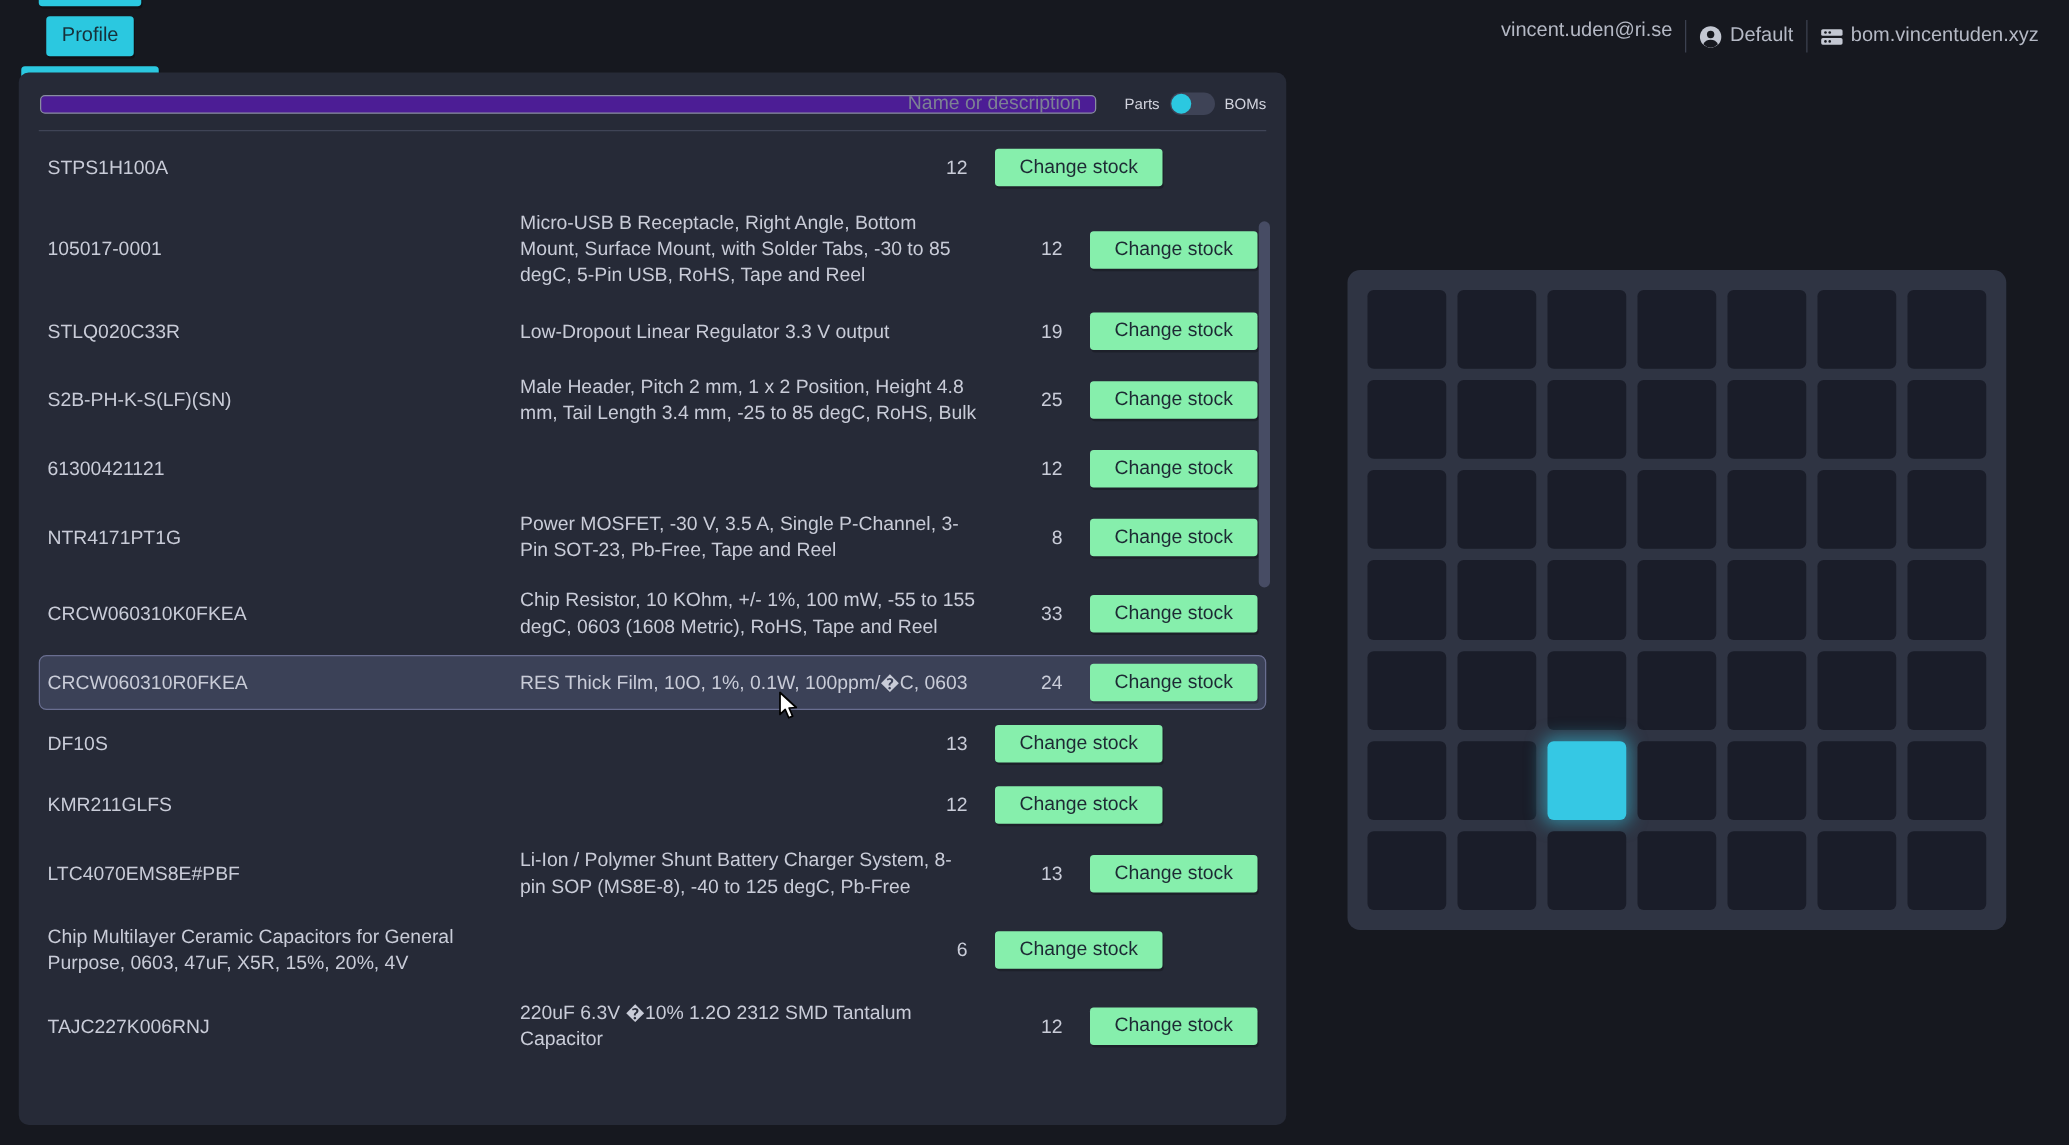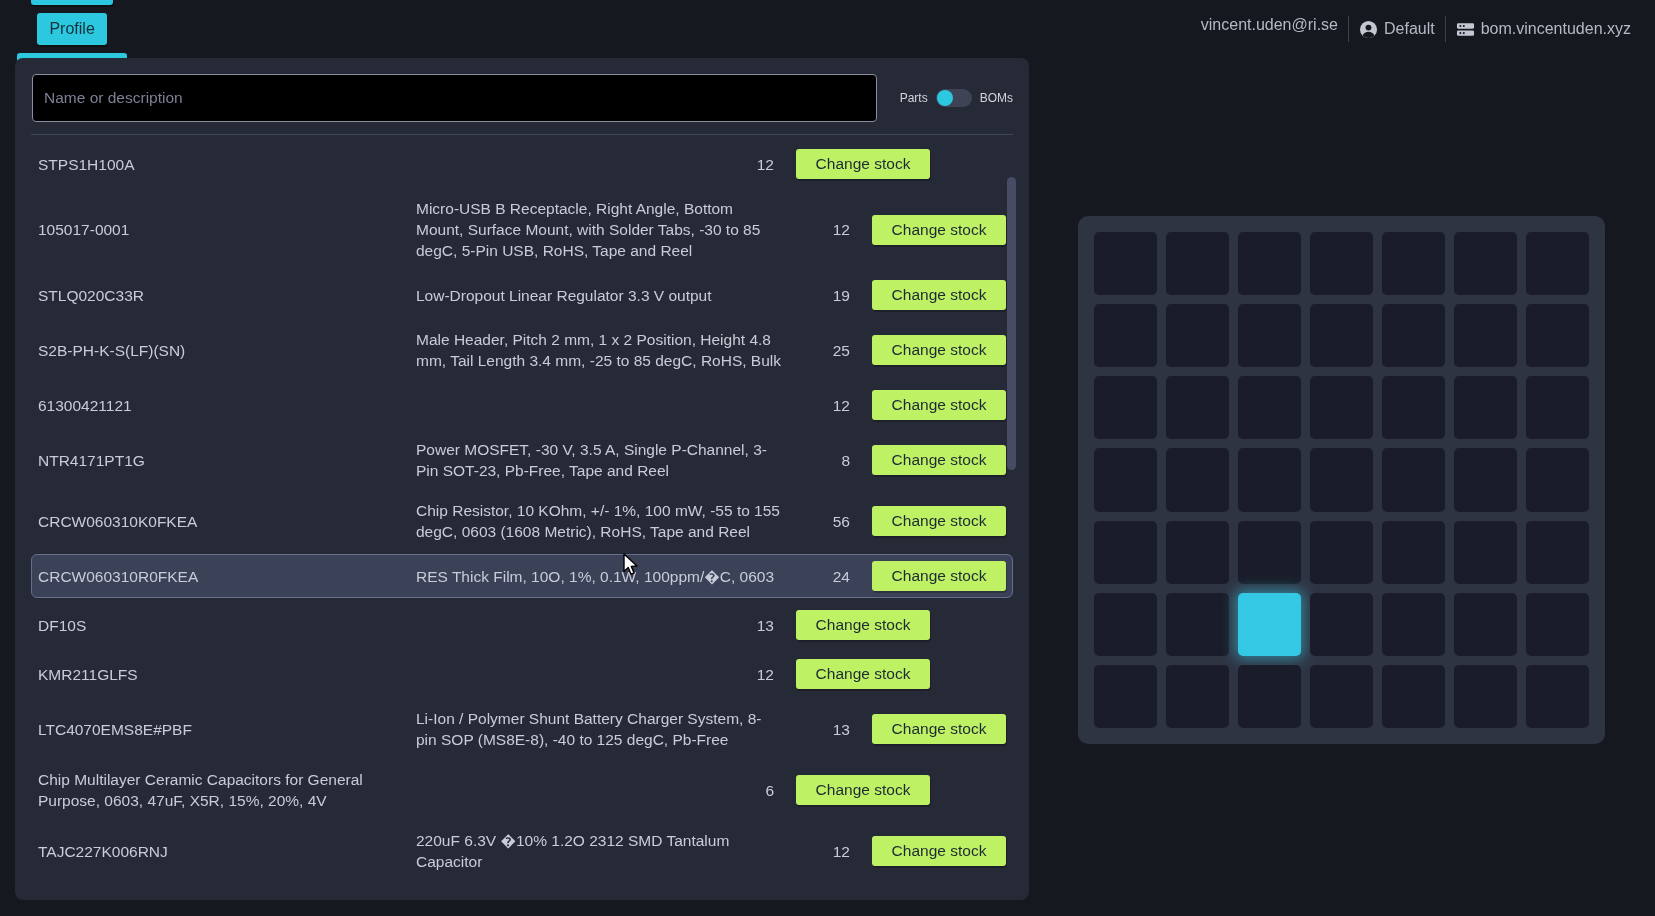--- a/index.html
+++ b/index.html
@@ -36,24 +36,24 @@
     position: absolute; left: 15px; top: 58px;
     width: 1014px; height: 842px;
     background: #262a37; border-radius: 8px;
     overflow: hidden;
   }
   .search-row {
     display: flex; align-items: center;
     padding: 16px 16px 12px 17px; gap: 14px;
   }
   .search-input {
-    flex: 0 0 845px; height: 48px;
-    background: #000000; border: 1px solid #898ea0; border-radius: 4px;
+    flex: 0 0 845px; height: 15px;
+    background: #4c1d95; border: 1px solid #898ea0; border-radius: 4px;
     color: #d6d8e2; font-size: 15.5px; padding: 0 11px;
-    font-family: "Liberation Sans", sans-serif; outline: none;
+    font-family: "Liberation Sans", sans-serif; outline: none; text-align: right;
   }
   .search-input::placeholder { color: #7c8193; }
   .toggle-group { display: flex; align-items: center; gap: 8px; margin-left: auto; color: #d2d4de; font-size: 12px; }
   .switch {
     width: 36px; height: 18px; background: #3e4356; border-radius: 9px;
     position: relative; cursor: pointer; flex: 0 0 auto;
   }
   .switch .knob {
     position: absolute; left: 1px; top: 1px; width: 16px; height: 16px;
     border-radius: 50%; background: #2bc8e0;
@@ -70,21 +70,21 @@
     border: 1px solid transparent;
     border-radius: 6px;
     font-size: 15.5px;
     line-height: 21px;
   }
   .row .part { color: #c9ccd8; }
   .row .desc { color: #c9ccd8; padding-right: 14px; }
   .row .qty { text-align: right; padding-right: 22px; color: #c9ccd8; }
   .stock-btn {
     width: 134px; height: 30px;
-    background: #bef264; color: #1d2a34;
+    background: #86efac; color: #1d2a34;
     border: none; border-radius: 3px;
     font-family: "Liberation Sans", sans-serif;
     font-size: 15.5px; cursor: pointer;
     box-shadow: 1px 2px 0 rgba(0,0,0,0.22);
   }
   .row.highlighted {
     background: #3b4157;
     border-color: #696e90;
   }
   .scroll-thumb {
@@ -202,21 +202,21 @@
   <div class="row">
     <div class="part">NTR4171PT1G</div>
     <div class="desc">Power MOSFET, -30 V, 3.5 A, Single P-Channel, 3-Pin SOT-23, Pb-Free, Tape and Reel</div>
     <div class="qty">8</div>
     <button class="stock-btn">Change stock</button>
   </div>
 
   <div class="row">
     <div class="part">CRCW060310K0FKEA</div>
     <div class="desc">Chip Resistor, 10 KOhm, +/- 1%, 100 mW, -55 to 155 degC, 0603 (1608 Metric), RoHS, Tape and Reel</div>
-    <div class="qty">56</div>
+    <div class="qty">33</div>
     <button class="stock-btn">Change stock</button>
   </div>
 
   <div class="row highlighted">
     <div class="part">CRCW060310R0FKEA</div>
     <div class="desc">RES Thick Film, 10O, 1%, 0.1W, 100ppm/�C, 0603</div>
     <div class="qty">24</div>
     <button class="stock-btn">Change stock</button>
   </div>
 

